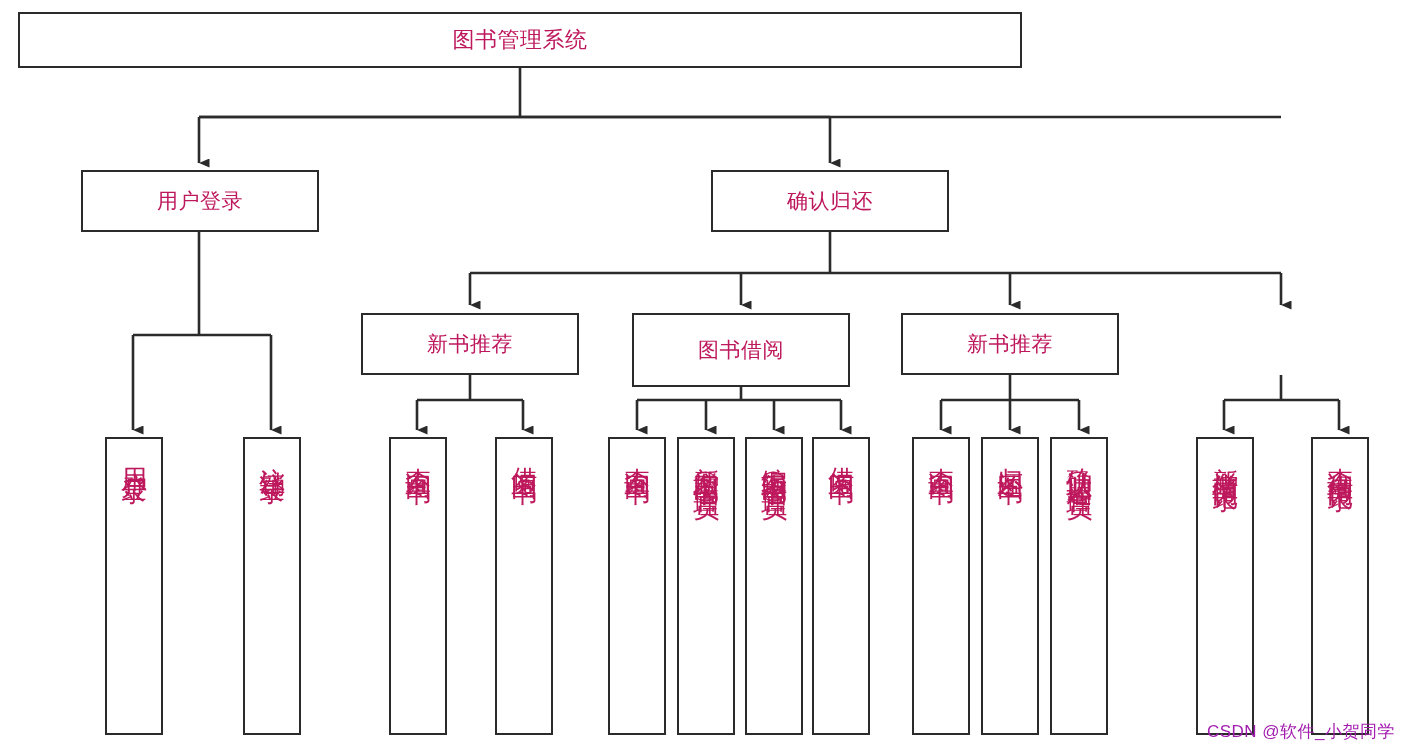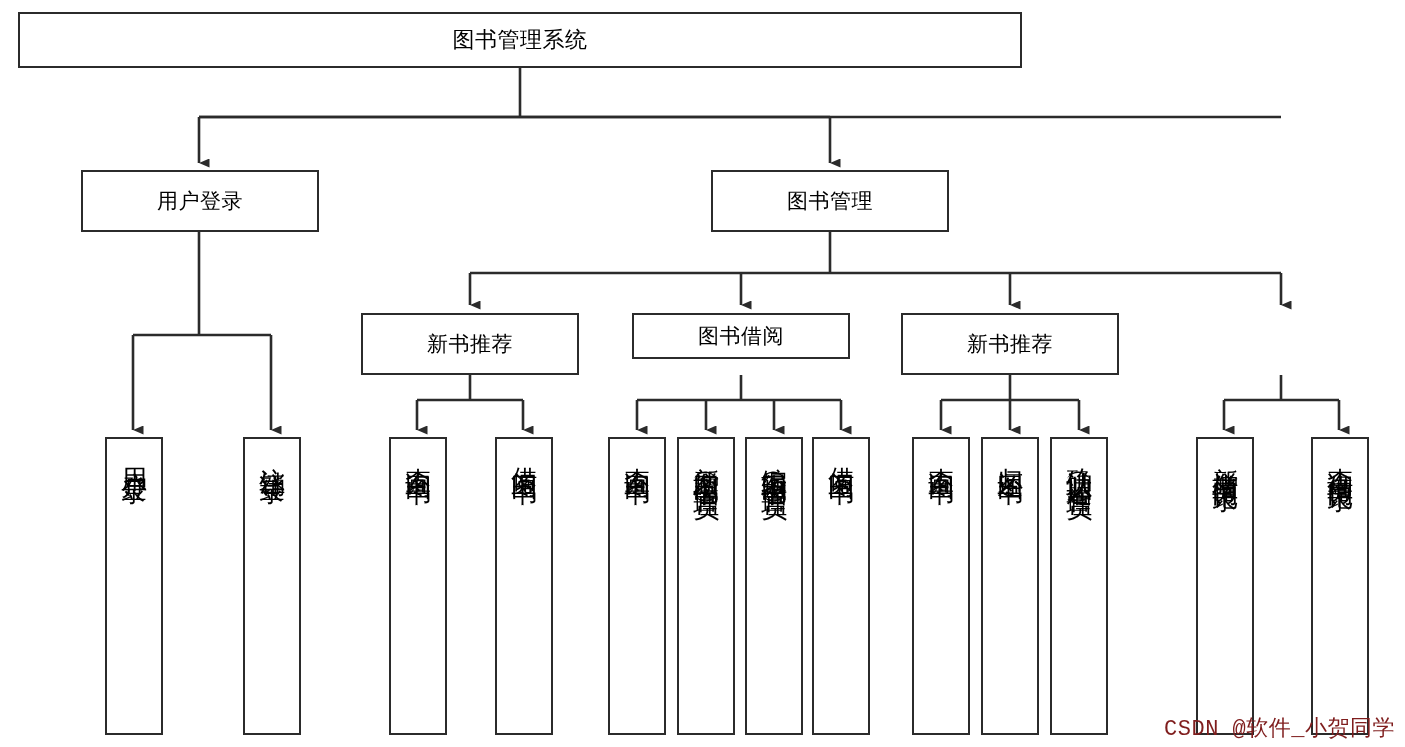--- a/index.html
+++ b/index.html
@@ -28,21 +28,21 @@
     box-sizing:border-box;
     background:#ffffff;
     border:2.5px solid #2b2b2b;
     display:flex;
     align-items:center;
     justify-content:center;
     text-align:center;
   }
   .node .label{
     display:block;
-    color:#000000;
+    color:#be185d;
     letter-spacing:.5px;
     line-height:1.15;
     white-space:nowrap;
   }
   
   .node.horiz .label{
     writing-mode:horizontal-tb;
     font-size:21px;
   }
   .node.root .label{ font-size:22px; }
@@ -58,25 +58,25 @@
     font-size:26px;
     line-height:1.05;
     letter-spacing:4px;
     white-space:nowrap;
   }
   
   #watermark{
     position:absolute;
     right:10px;
     bottom:4px;
-    font-size:22px;
-    color:#7f1d1d;
+    font-size:17px;
+    color:#a21caf;
     letter-spacing:.5px;
     white-space:nowrap;
-    font-family:Liberation Mono, monospace;
+    font-family:Liberation Sans, sans-serif;
   }
 </style>
 </head>
 <body>
 
 <div id="canvas">
 
   <svg id="connectors" viewBox="0 0 1405 747" width="1405" height="747">
     <defs>
       <marker id="arrowhead" markerWidth="9" markerHeight="11" refX="4.5" refY="10.5" orient="auto" markerUnits="userSpaceOnUse">
@@ -133,28 +133,28 @@
 
   <div class="node horiz root" style="left:18px; top:12px; width:1004px; height:56px;">
     <span class="label">图书管理系统</span>
   </div>
 
   <div class="node horiz" style="left:81px; top:170px; width:238px; height:62px;">
     <span class="label">用户登录</span>
   </div>
 
   <div class="node horiz" style="left:711px; top:170px; width:238px; height:62px;">
-    <span class="label">图书管理</span>
+    <span class="label">确认归还</span>
   </div>
 
   <div class="node horiz" style="left:361px; top:313px; width:218px; height:62px;justify-content:center;">
     <span class="label">新书推荐</span>
   </div>
 
-  <div class="node horiz" style="left:632px; top:313px; width:218px; height:46px;">
+  <div class="node horiz" style="left:632px; top:313px; width:218px; height:74px;">
     <span class="label">图书借阅</span>
   </div>
 
   <div class="node horiz" style="left:901px; top:313px; width:218px; height:62px;">
     <span class="label">新书推荐</span>
   </div>
 
 
   <div class="node vert" style="left:105px; top:437px; width:58px; height:298px;">
     <span class="label">用户登录</span>

